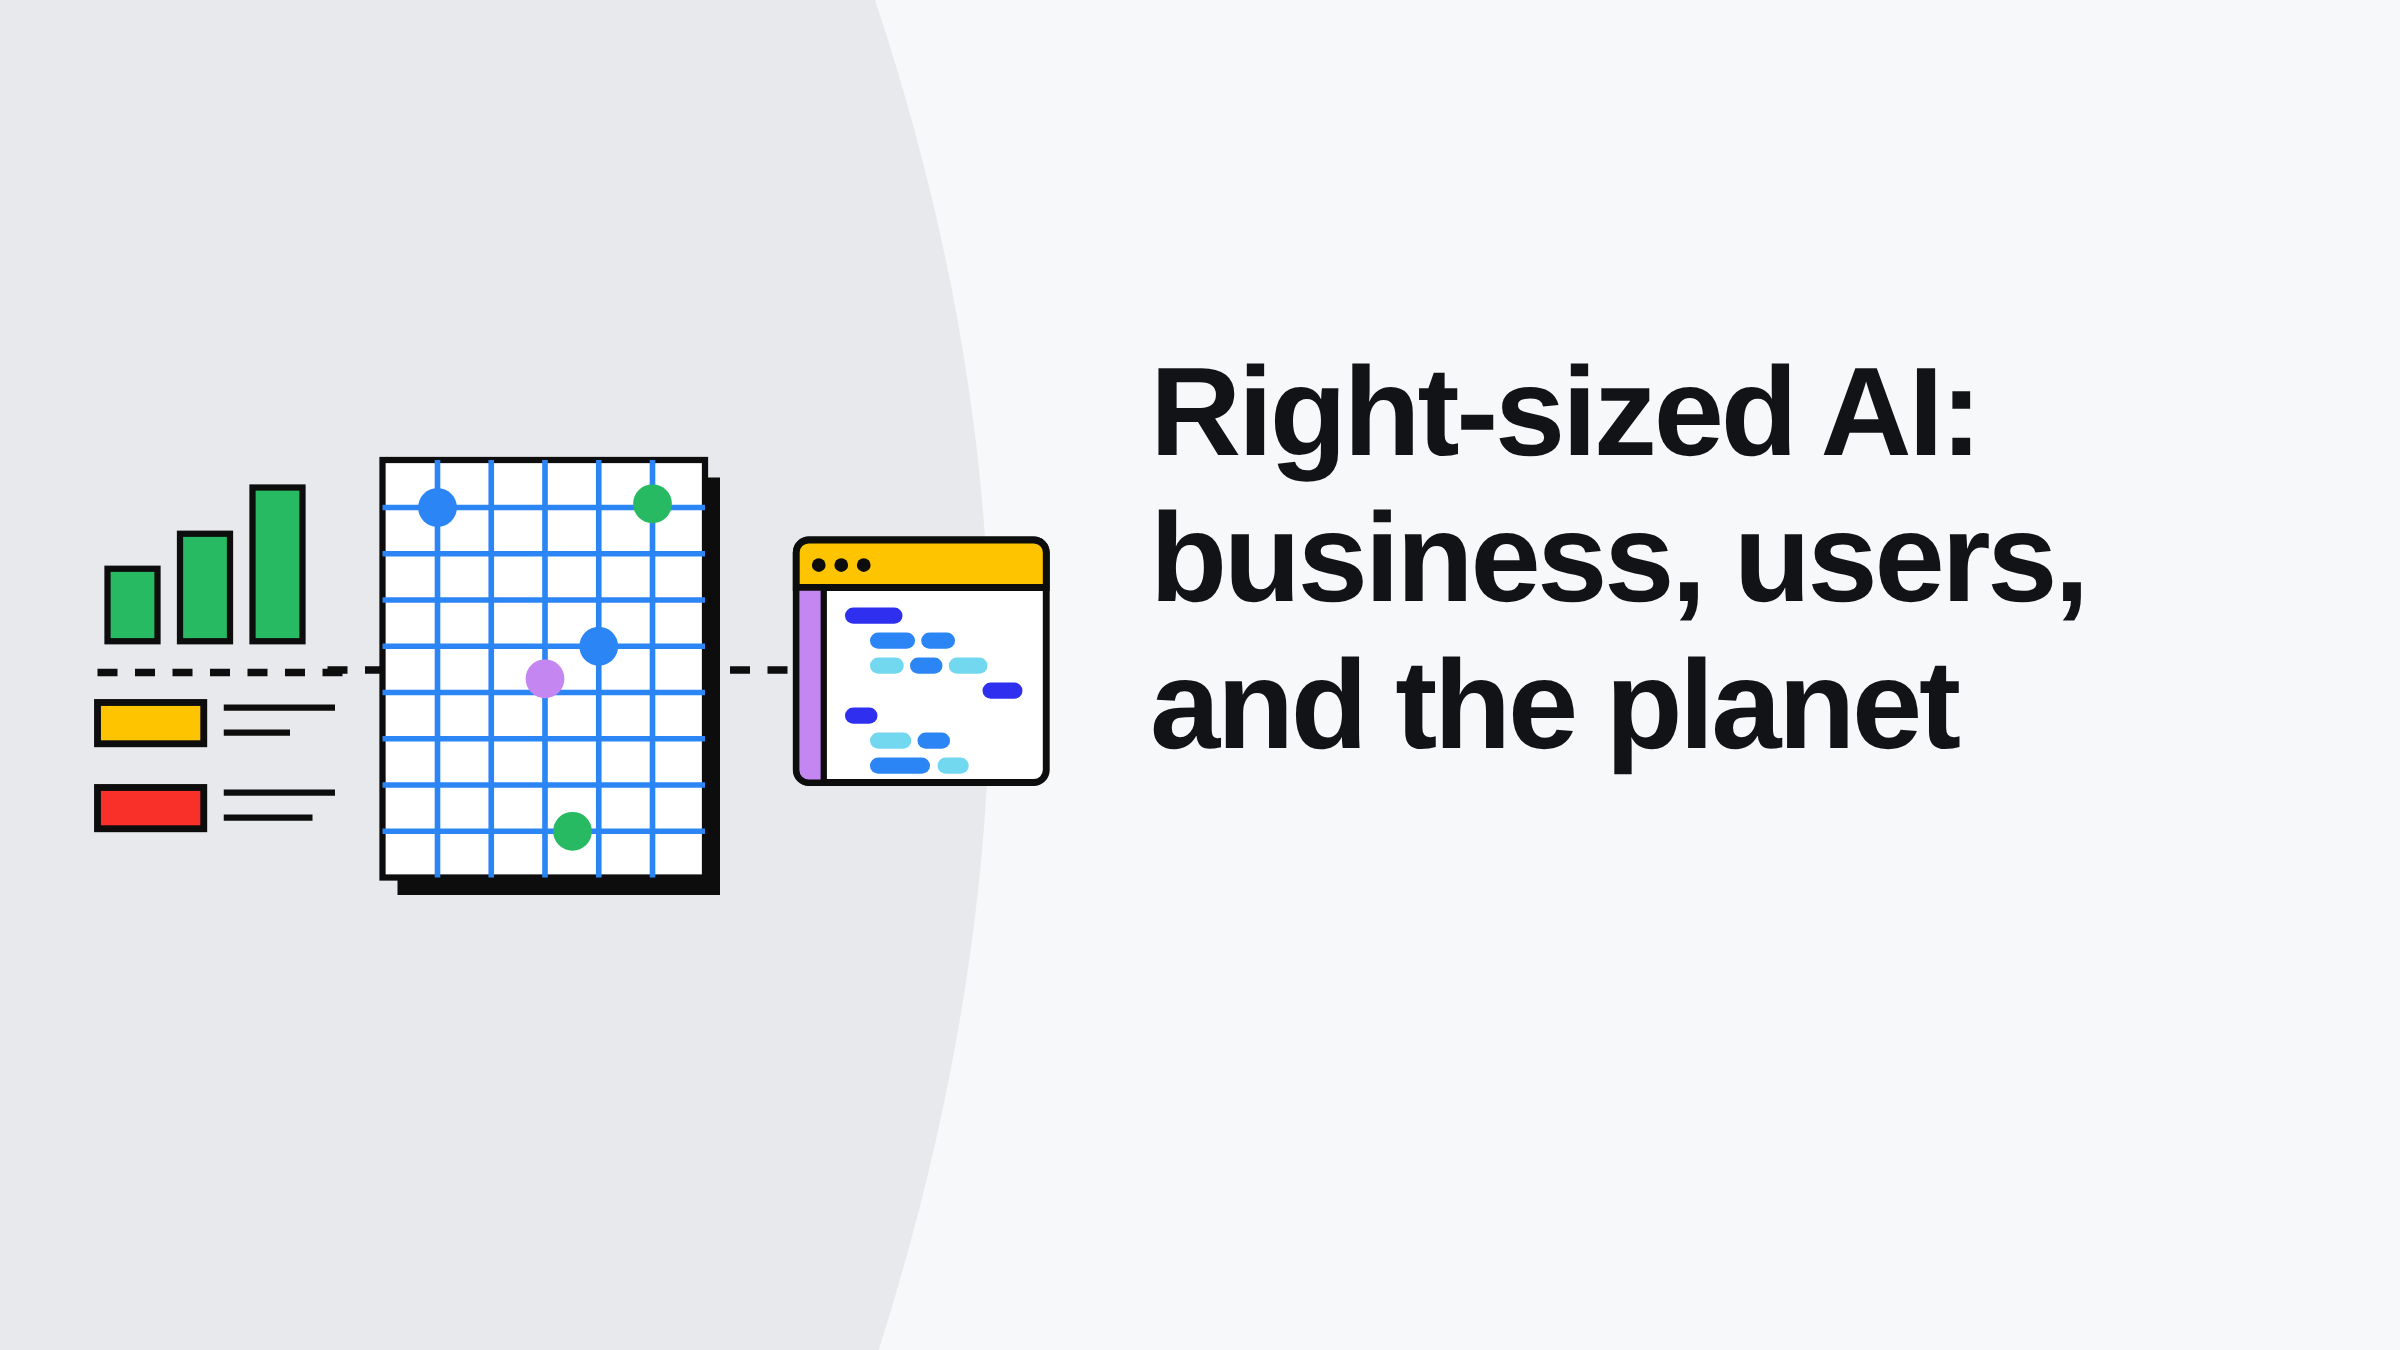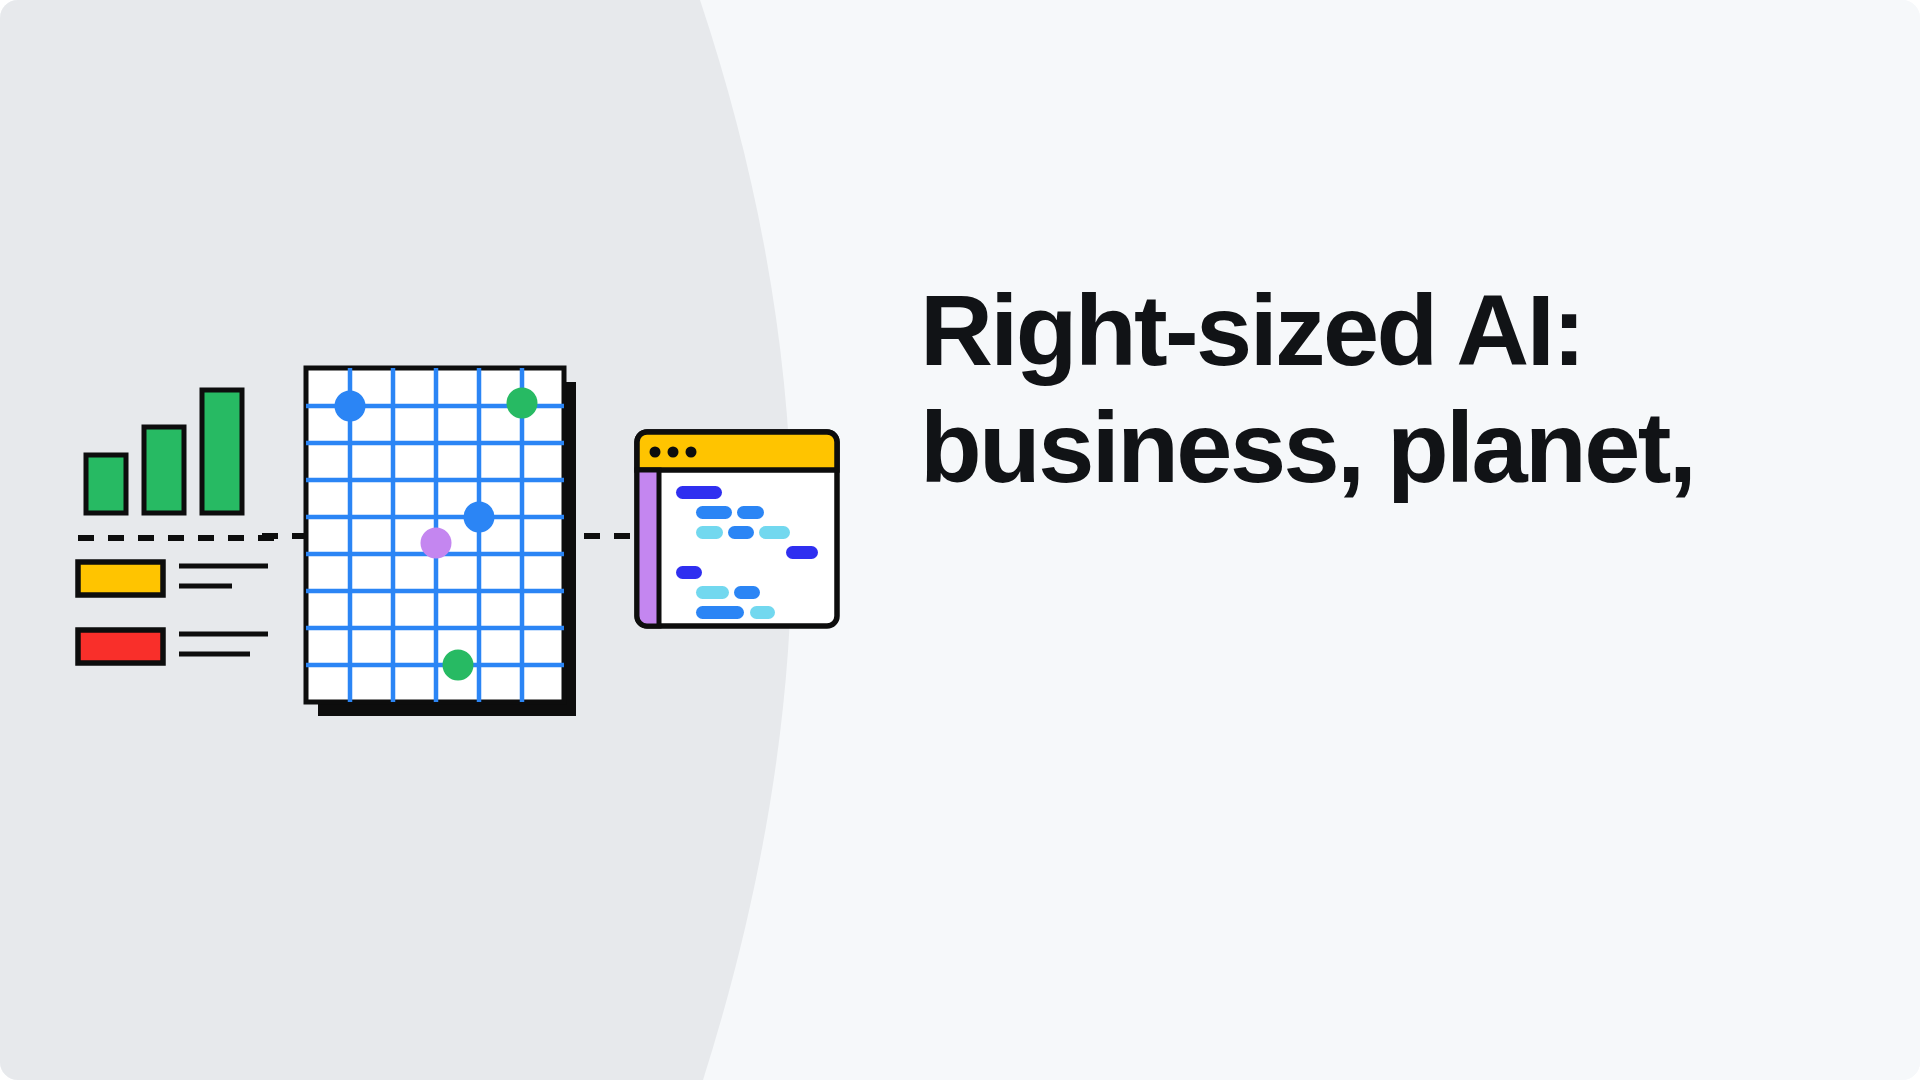--- a/index.html
+++ b/index.html
@@ -8,21 +8,20 @@
     padding: 0;
     background: #ffffff;
   }
   .stage {
     position: relative;
     width: 1920px;
     height: 1080px;
     overflow: hidden;
     background: #f6f8fa;
     font-family: "Liberation Sans", "DejaVu Sans", sans-serif;
-    border-radius: 18px;
   }
 
   
   .bg-right {
     position: absolute;
     inset: 0;
     background: #f6f8fa;
   }
   .bg-left-shape {
     position: absolute;
@@ -167,17 +166,18 @@
 
         <rect x="696" y="606" width="48" height="13" rx="6.5" fill="#2b85f5"></rect>
         <rect x="750" y="606" width="25" height="13" rx="6.5" fill="#72d8ef"></rect>
       </g>
     </g>
   </svg>
 
   <div class="headline-wrap">
     <h1 class="headline">
       <span class="ln">Right-sized AI:</span>
-      <span class="ln">business, planet,</span>
+      <span class="ln">business, users,</span>
+      <span class="ln">and the planet</span>
     </h1>
   </div>
 
 </div>
 
 </body></html>

